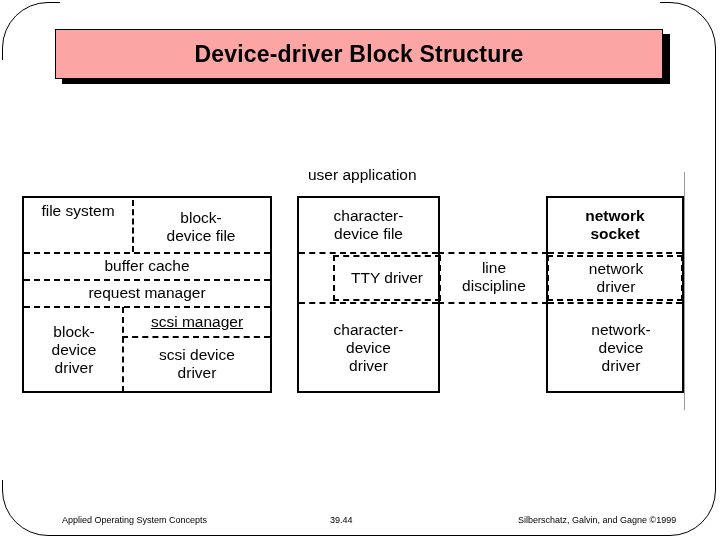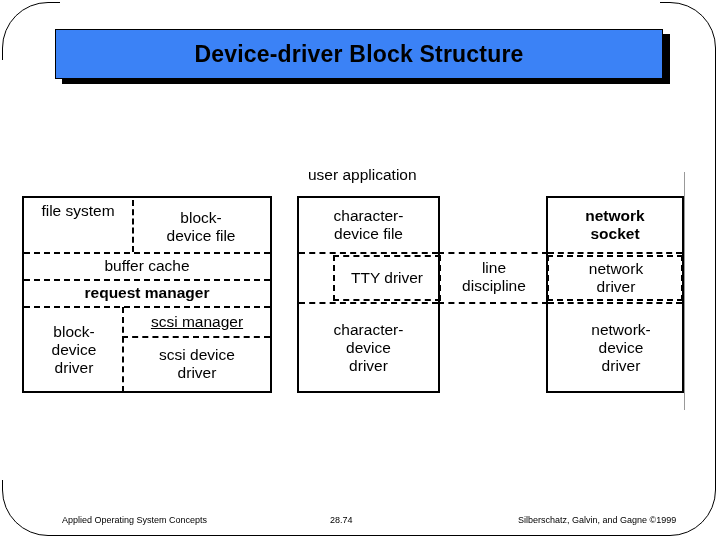--- a/index.html
+++ b/index.html
@@ -45,21 +45,21 @@
     width: 608px;
     height: 50px;
     background: #000000;
   }
   #title-box {
     position: absolute;
     left: 55px;
     top: 29px;
     width: 608px;
     height: 50px;
-    background: #3b82f6;
+    background: #fca5a5;
     border: 1.5px solid #000000;
     box-sizing: border-box;
     display: flex;
     align-items: center;
     justify-content: center;
   }
   #title-text {
     font-size: 23px;
     font-weight: bold;
     letter-spacing: 0.2px;
@@ -179,21 +179,21 @@
 
   <div class="dashh" style="left:6px; top:92px; width:246px;"></div>
 
   <div class="cell" style="left:6px; top:93px; width:246px; height:26px;">
     <span style="white-space:pre-line;">buffer cache</span>
   </div>
 
   <div class="dashh" style="left:6px; top:119px; width:246px;"></div>
 
   <div class="cell" style="left:6px; top:120px; width:246px; height:26px;">
-    <span style="white-space:pre-line;font-weight:bold;">request manager</span>
+    <span style="white-space:pre-line;">request manager</span>
   </div>
 
   <div class="dashh" style="left:6px; top:146px; width:246px;"></div>
 
   <div class="cell" style="left:8px; top:148px; width:96px; height:83px;">
     <span style="white-space:pre-line;">block-
 device
 driver</span>
   </div>
   <div class="dashv" style="left:104px; top:147px; height:85px;"></div>
@@ -258,15 +258,15 @@
   <div class="cell" style="left:530px; top:145px; width:146px; height:86px;">
     <span style="white-space:pre-line;">network-
 device
 driver</span>
   </div>
 
 </div>
 
 <div id="footer">
   <span class="foot" id="foot-left">Applied Operating System Concepts</span>
-  <span class="foot" id="foot-center">28.74</span>
+  <span class="foot" id="foot-center">39.44</span>
   <span class="foot" id="foot-right">Silberschatz, Galvin, and Gagne ©1999</span>
 </div>
 
 </body></html>

